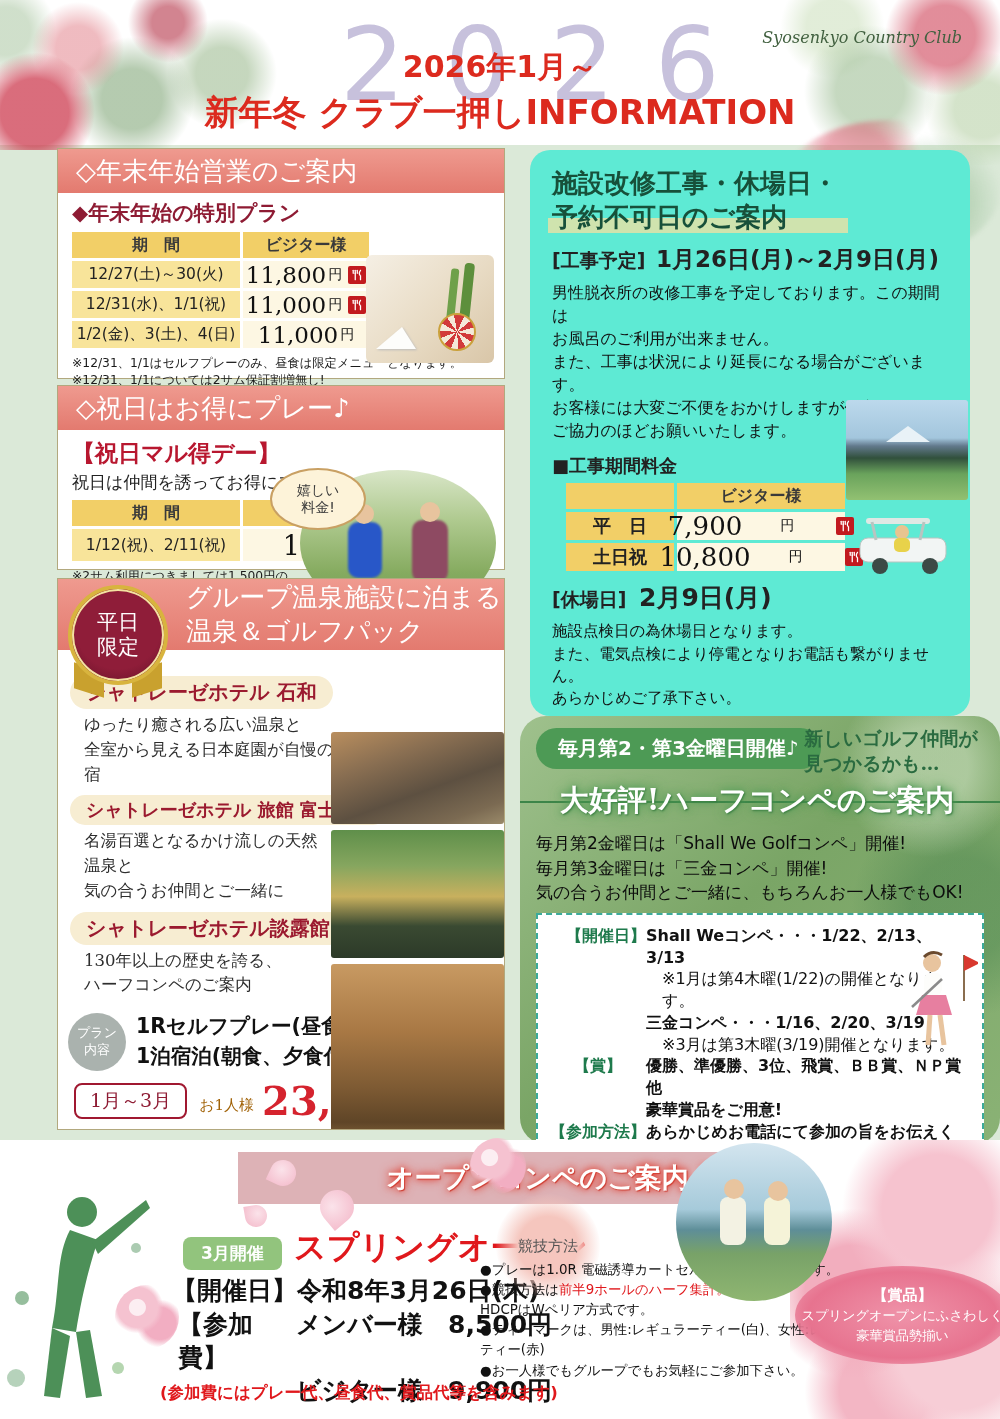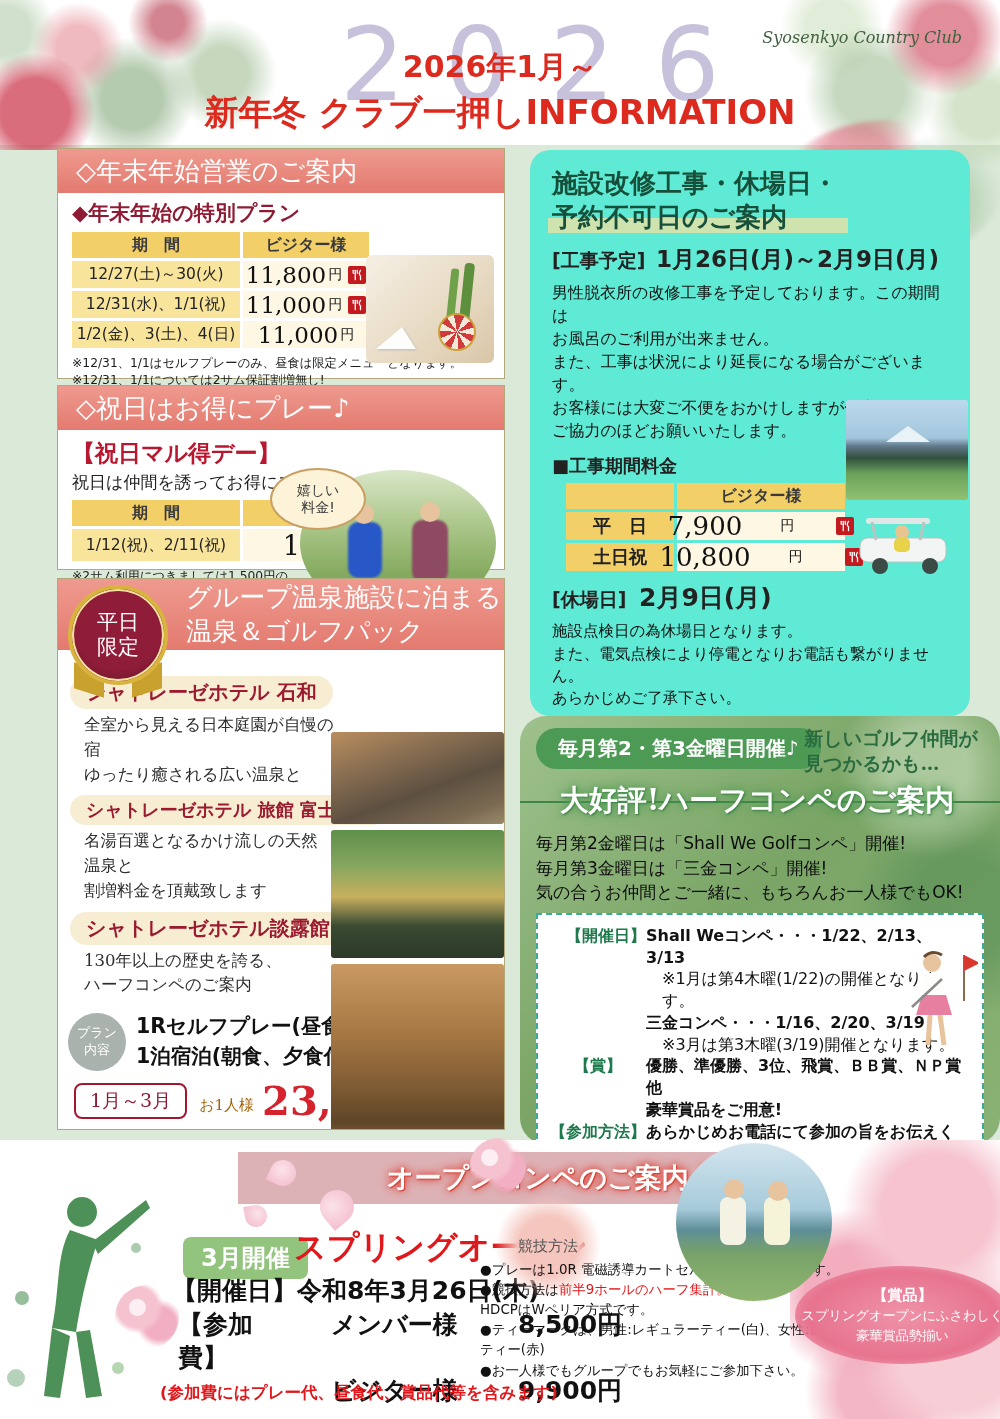--- a/index.html
+++ b/index.html
@@ -171,26 +171,26 @@
   .banner{position:absolute;left:238px;top:1152px;width:540px;height:52px;background:#ddb2b6;
      display:flex;align-items:center;justify-content:flex-end;padding-right:34px;box-sizing:border-box;}
   .banner-text{color:#fff;font-size:27px;font-weight:700;
      text-shadow:0 0 6px #e04437,0 0 11px #e04437,1px 1px 1px #c23a30;}
   .petal{position:absolute;background:radial-gradient(circle at 40% 40%,#fbe3ea,#f3b7c8);
      border-radius:60% 60% 60% 0;}
   .sakura5{position:absolute;width:56px;height:56px;border-radius:50%;
      background:radial-gradient(circle at 35% 35%,#fceef2 0 8px,#f5c2d0 9px 20px,rgba(245,194,208,0) 26px),
        radial-gradient(circle at 70% 60%,#f2aec2 0 16px,rgba(242,174,194,0) 24px);}
   .golfer-wc{position:absolute;left:-14px;top:1178px;width:200px;height:242px;}
-  .m3-badge{position:absolute;left:183px;top:1237px;background:#92c47d;color:#fff;font-size:24px;
+  .m3-badge{position:absolute;left:183px;top:1237px;background:#92c47d;color:#fff;font-size:17px;
      font-weight:700;padding:5px 18px;border-radius:8px;}
   .spring-title{position:absolute;left:294px;top:1226px;color:#e0181c;font-size:32px;font-weight:700;}
   .sp-date{position:absolute;left:172px;top:1274px;font-size:25px;font-weight:700;color:#111;}
   .sp-fees{position:absolute;left:178px;top:1308px;font-size:25px;font-weight:700;color:#111;line-height:1.32;}
-  .sp-fees .row{display:flex;gap:35px;}
+  .sp-fees .row{display:flex;}
   .sp-fees .lab{width:118px;}
   .sp-fees .nm{width:152px;}
   .sp-note{position:absolute;left:160px;top:1382px;color:#e0181c;font-size:16.5px;font-weight:700;}
   .method-circle{position:absolute;left:496px;top:1194px;width:104px;height:104px;border-radius:50%;
      background:radial-gradient(circle,#f5c6be 0 40%,rgba(245,198,190,0) 72%);
      display:flex;align-items:center;justify-content:center;color:#555;font-size:15px;}
   .sp-bullets{position:absolute;left:480px;top:1260px;width:408px;font-size:13.4px;line-height:1.5;color:#111;}
   .sp-bullets .red{color:#e0181c;}
   .ph-couple{position:absolute;left:676px;top:1143px;width:156px;height:158px;border-radius:50%;overflow:hidden;
      background:linear-gradient(180deg,#d3e5ef 0%,#a6cada 42%,#5e8e98 55%,#78a268 70%,#8fb671 100%);}
@@ -325,29 +325,29 @@
       <div class="ribbon r"></div>
       <div class="badge serif">
         <span>平日</span>
         <span>限定</span>
       </div>
     </div>
     <div style="position:relative;padding-top:26px;">
       <div>
         <div class="hotel-pill serif">シャトレーゼホテル 石和</div>
         <div class="hotel-desc serif">
+          <div>ゆったり癒される広い温泉と</div>
           <div>全室から見える日本庭園が自慢の宿</div>
-          <div>ゆったり癒される広い温泉と</div>
         </div>
       </div>
       <div>
         <div class="hotel-pill serif" style="font-size:18px;">シャトレーゼホテル 旅館 富士野屋</div>
         <div class="hotel-desc serif">
           <div>名湯百選となるかけ流しの天然温泉と</div>
-          <div>割増料金を頂戴致します</div>
+          <div>気の合うお仲間とご一緒に</div>
         </div>
       </div>
       <div>
         <div class="hotel-pill serif">シャトレーゼホテル談露館</div>
         <div class="hotel-desc serif">
           <div>130年以上の歴史を誇る、</div>
           <div>ハーフコンペのご案内</div>
         </div>
       </div>
       <div class="plan-row">

